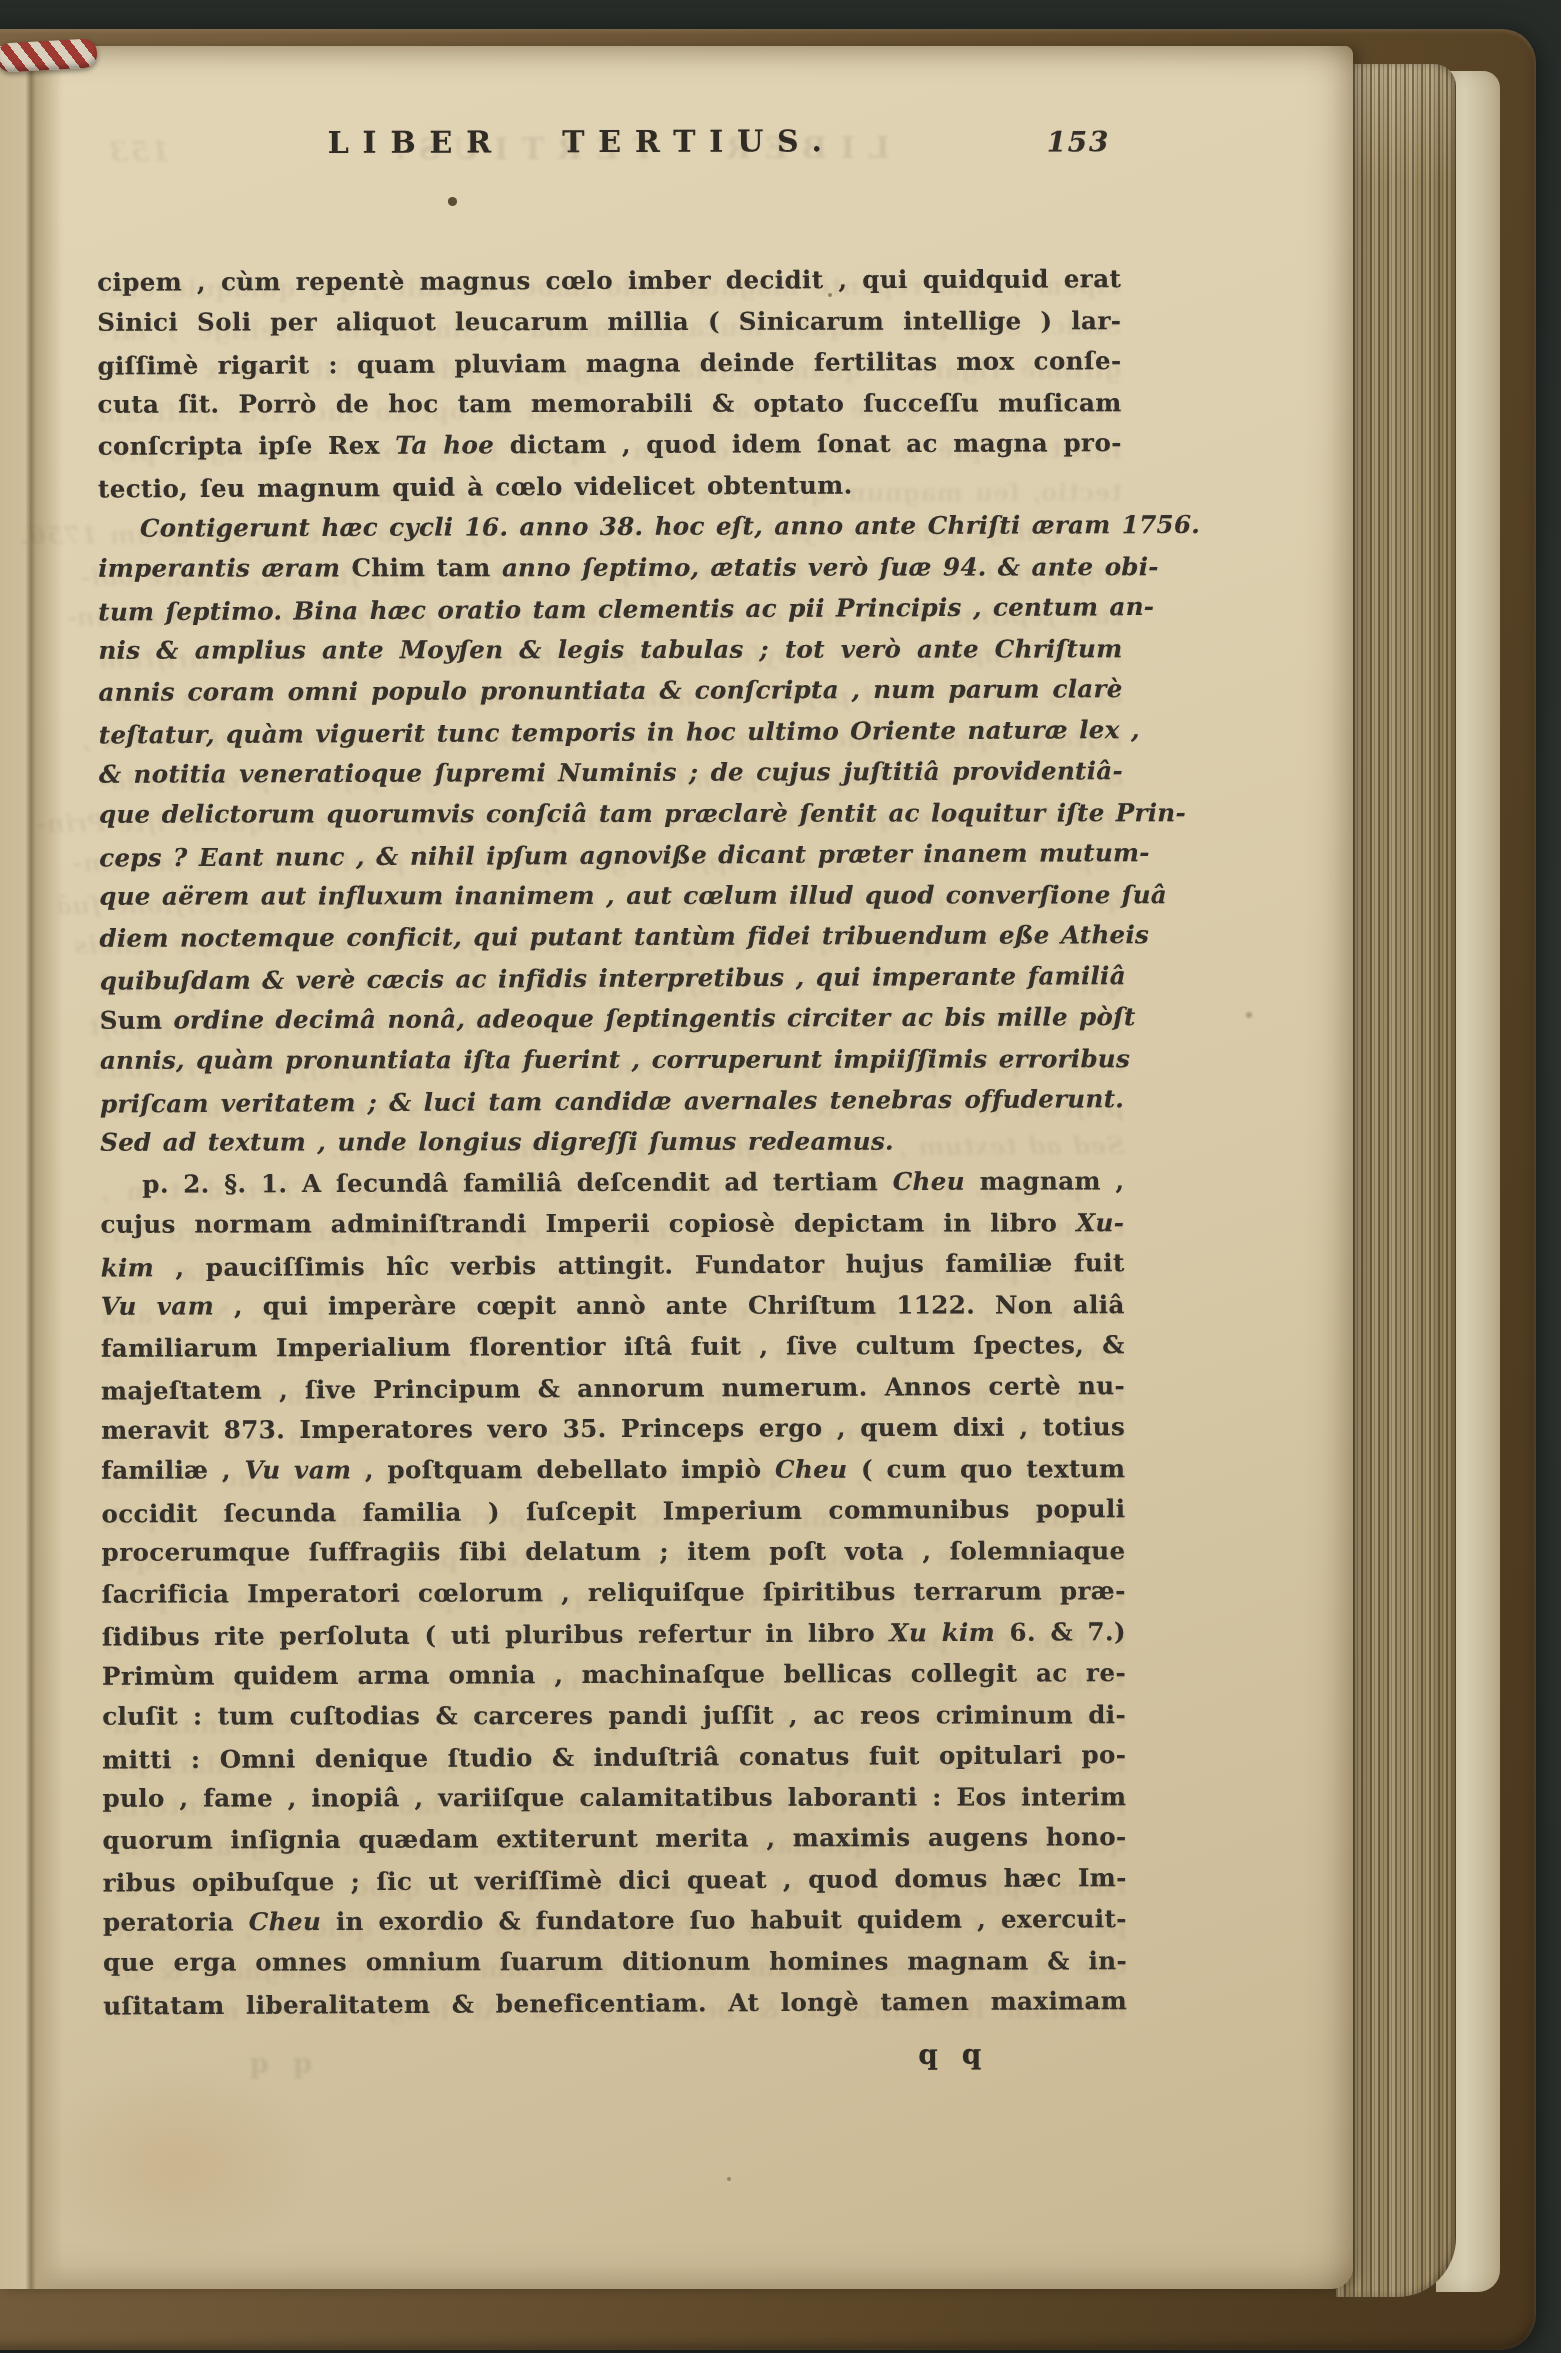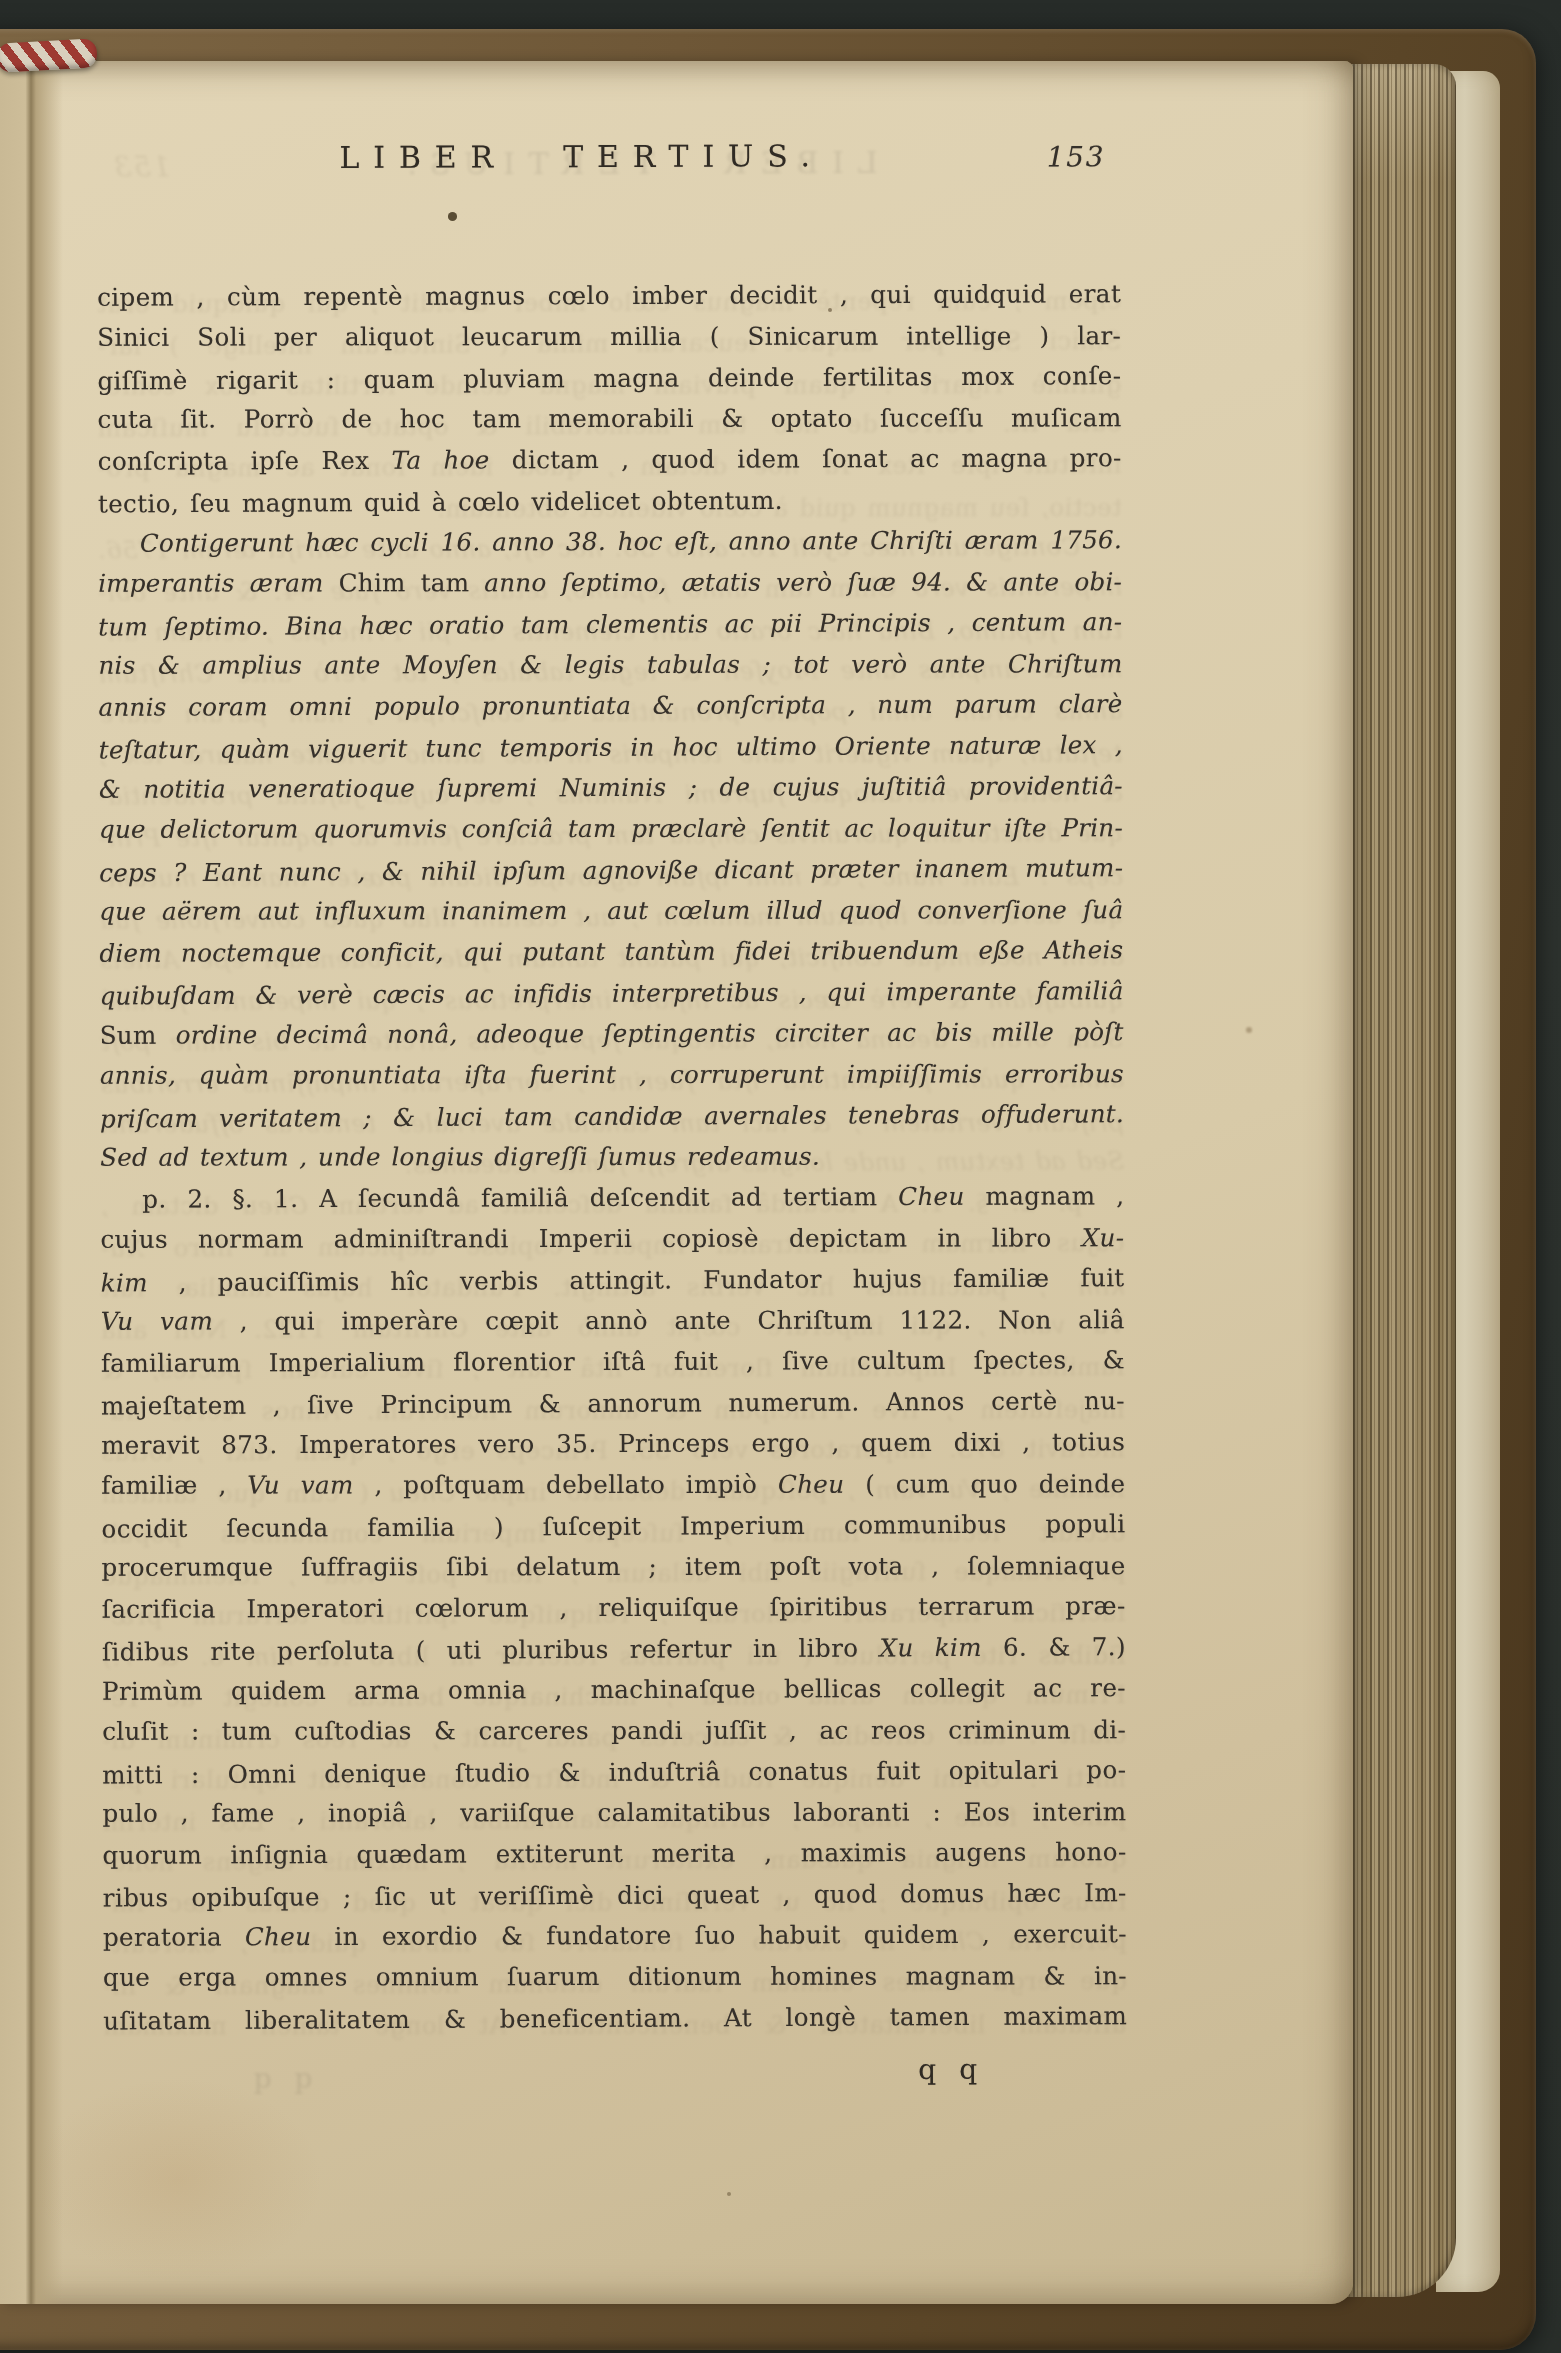--- a/index.html
+++ b/index.html
@@ -29,28 +29,29 @@
     border-radius:3.4px 22px 59px 0;
     background-image:
       repeating-linear-gradient(90deg, rgba(52,40,22,.5) 0 1.7px, rgba(0,0,0,0) 1.7px 4.2px, rgba(88,70,40,.4) 4.2px 5.1px, rgba(0,0,0,0) 5.1px 8.5px),
       repeating-linear-gradient(90deg, rgba(235,220,185,.18) 0 6.8px, rgba(0,0,0,0) 6.8px 18px),
       linear-gradient(to bottom, rgba(250,240,215,.25), rgba(0,0,0,0) 119px),
       linear-gradient(90deg,#8e7c57,#a08e68 55%,#887550);
     box-shadow:inset -3.4px 0 6.8px rgba(40,30,15,.4), inset 2.5px 0 5.1px rgba(255,245,220,.2);
   }
   
   .page{
-    position:absolute;left:0;top:61px;width:1353px;height:2243px;
+    position:absolute;left:0;top:46px;width:1353px;height:2243px;
     border-radius:0 8.5px 22px 0;
     background:linear-gradient(160deg,#e2d5b6 0%,#ddd0b0 28%,#d8caa8 55%,#d0c09d 78%,#c8b893 100%);
     box-shadow:
       inset 0 22px 30.5px -18.6px rgba(90,70,40,.5),
       inset -29px 0 39px -22px rgba(95,75,45,.45),
       inset 0 -25.4px 37px -22px rgba(95,75,45,.4),
       5.1px 0 12px rgba(0,0,0,.25);
+    font-weight: bold;
   }
   .gutter{
     position:absolute;left:0;top:0;bottom:0;width:63px;z-index:0;
     background:linear-gradient(90deg,#c9b995 0px,#cdbd99 25.4px,#8d7c59 31px,#b5a37d 36px,rgba(0,0,0,0) 63px);
   }
   
   .headband{
     position:absolute;left:-3.4px;top:41px;width:100px;height:29px;
     transform:rotate(-3deg);border-radius:13.6px;
     background:repeating-linear-gradient(55deg,#9e3a32 0 8.5px,#d9cfbd 8.5px 17px);
@@ -194,21 +195,21 @@
             <div class="line end"><span>Sed ad textum , unde longius digreſſi ſumus redeamus.</span></div>
           </div>
           <div class="para roman">
             <div class="line indent"><span>p. 2. §. 1. A ſecundâ familiâ deſcendit ad tertiam </span><span class="alt">Cheu</span><span> magnam ,</span></div>
             <div class="line"><span>cujus normam adminiſtrandi Imperii copiosè depictam in libro </span><span class="alt">Xu-</span></div>
             <div class="line"><span class="alt">kim</span><span> , pauciſſimis hîc verbis attingit. Fundator hujus familiæ fuit</span></div>
             <div class="line"><span class="alt">Vu vam</span><span> , qui imperàre cœpit annò ante Chriſtum 1122. Non aliâ</span></div>
             <div class="line"><span>familiarum Imperialium florentior iſtâ fuit , ſive cultum ſpectes, &amp;</span></div>
             <div class="line"><span>majeſtatem , ſive Principum &amp; annorum numerum. Annos certè nu-</span></div>
             <div class="line"><span>meravit 873. Imperatores vero 35. Princeps ergo , quem dixi , totius</span></div>
-            <div class="line"><span>familiæ , </span><span class="alt">Vu vam</span><span> , poſtquam debellato impiò </span><span class="alt">Cheu</span><span> ( cum quo deinde</span></div>
+            <div class="line"><span>familiæ , </span><span class="alt">Vu vam</span><span> , poſtquam debellato impiò </span><span class="alt">Cheu</span><span> ( cum quo textum</span></div>
             <div class="line"><span>occidit ſecunda familia ) ſuſcepit Imperium communibus populi</span></div>
             <div class="line"><span>procerumque ſuffragiis ſibi delatum ; item poſt vota , ſolemniaque</span></div>
             <div class="line"><span>ſacrificia Imperatori cœlorum , reliquiſque ſpiritibus terrarum præ-</span></div>
             <div class="line"><span>ſidibus rite perſoluta ( uti pluribus refertur in libro </span><span class="alt">Xu kim</span><span> 6. &amp; 7.)</span></div>
             <div class="line"><span>Primùm quidem arma omnia , machinaſque bellicas collegit ac re-</span></div>
             <div class="line"><span>cluſit : tum cuſtodias &amp; carceres pandi juſſit , ac reos criminum di-</span></div>
             <div class="line"><span>mitti : Omni denique ſtudio &amp; induſtriâ conatus fuit opitulari po-</span></div>
             <div class="line"><span>pulo , fame , inopiâ , variiſque calamitatibus laboranti : Eos interim</span></div>
             <div class="line"><span>quorum inſignia quædam extiterunt merita , maximis augens hono-</span></div>
             <div class="line"><span>ribus opibuſque ; ſic ut veriſſimè dici queat , quod domus hæc Im-</span></div>

